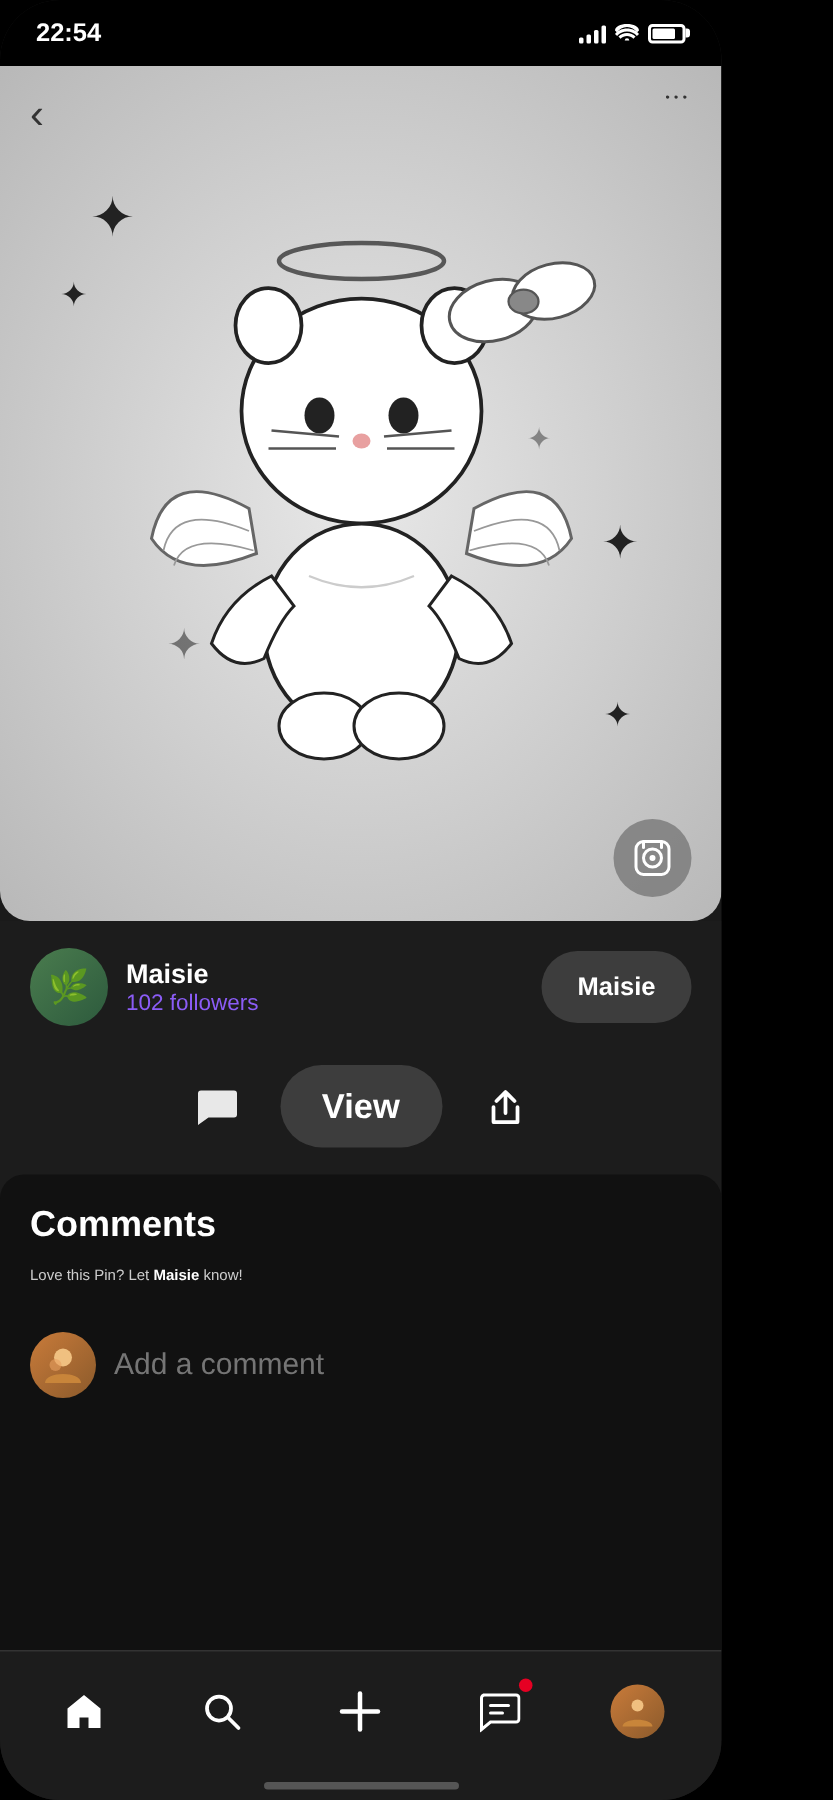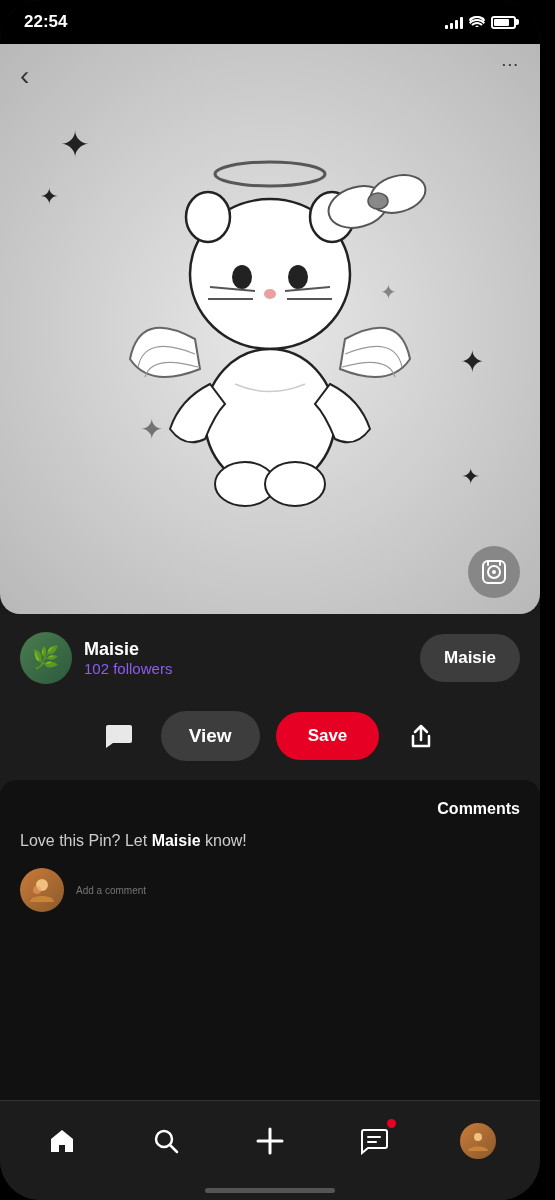--- a/index.html
+++ b/index.html
@@ -8,21 +8,21 @@
     body {
       width: 555px;
       height: 1200px;
       background: #000;
       font-family: -apple-system, BlinkMacSystemFont, 'Helvetica Neue', sans-serif;
       overflow: hidden;
       position: relative;
     }
 
     .phone-shell {
-      width: 540px;
+      width: 481px;
       height: 1200px;
       background: #1a1a1a;
       border-radius: 40px;
       overflow: hidden;
       position: relative;
       display: flex;
       flex-direction: column;
     }
 
     
@@ -245,21 +245,21 @@
       justify-content: center;
       cursor: pointer;
     }
 
     .view-btn {
       background: #3d3d3d;
       color: #fff;
       border: none;
       border-radius: 30px;
       padding: 14px 28px;
-      font-size: 19px;
+      font-size: 23px;
       font-weight: 600;
       cursor: pointer;
     }
 
     .save-btn {
       background: #e60023;
       color: #fff;
       border: none;
       border-radius: 30px;
       padding: 14px 32px;
@@ -282,30 +282,30 @@
     
     .comments-section {
       background: #111;
       border-radius: 16px 16px 0 0;
       padding: 20px 20px 16px;
       flex: 1;
     }
 
     .comments-title {
       color: #fff;
-      font-size: 16px;
+      font-size: 24px;
       font-weight: 700;
-      text-align: right;
+      text-align: left;
       margin-bottom: 14px;
     }
 
     .comments-prompt {
       color: #ccc;
-      font-size: 16px;
-      margin-bottom: 18px;
+      font-size: 10px;
+      margin-bottom: 32px;
     }
 
     .comments-prompt .mention {
       font-weight: 600;
       color: #fff;
     }
 
     .add-comment-row {
       display: flex;
       align-items: center;
@@ -323,21 +323,21 @@
       align-items: center;
       justify-content: center;
       font-size: 18px;
     }
 
     .comment-input {
       flex: 1;
       background: transparent;
       border: none;
       color: #888;
-      font-size: 10px;
+      font-size: 20px;
       outline: none;
     }
 
     
     .bottom-nav {
       background: #1c1c1c;
       height: 80px;
       display: flex;
       align-items: center;
       justify-content: space-around;
@@ -502,21 +502,20 @@
       <button class="follow-btn">Maisie</button>
     </div>
 
     <div class="action-row">
       <div class="comment-icon-btn">
         <svg width="30" height="30" viewBox="0 0 30 30" fill="none" xmlns="http://www.w3.org/2000/svg">
           <path d="M4 4h22a2 2 0 0 1 2 2v14a2 2 0 0 1-2 2H9l-7 5V6a2 2 0 0 1 2-2z" fill="white" opacity="0.9"></path>
         </svg>
       </div>
       <button class="view-btn">View</button>
-      <button class="save-btn">Save</button>
       <div class="share-icon-btn">
         <svg width="28" height="28" viewBox="0 0 28 28" fill="none" xmlns="http://www.w3.org/2000/svg">
           <path d="M14 4 L14 18 M8 10 L14 4 L20 10" stroke="white" stroke-width="2.5" stroke-linecap="round" stroke-linejoin="round"></path>
           <path d="M6 14v10h16V14" stroke="white" stroke-width="2.5" stroke-linecap="round" stroke-linejoin="round"></path>
         </svg>
       </div>
     </div>
 
     <div class="comments-section">
       <div class="comments-title">Comments</div>

